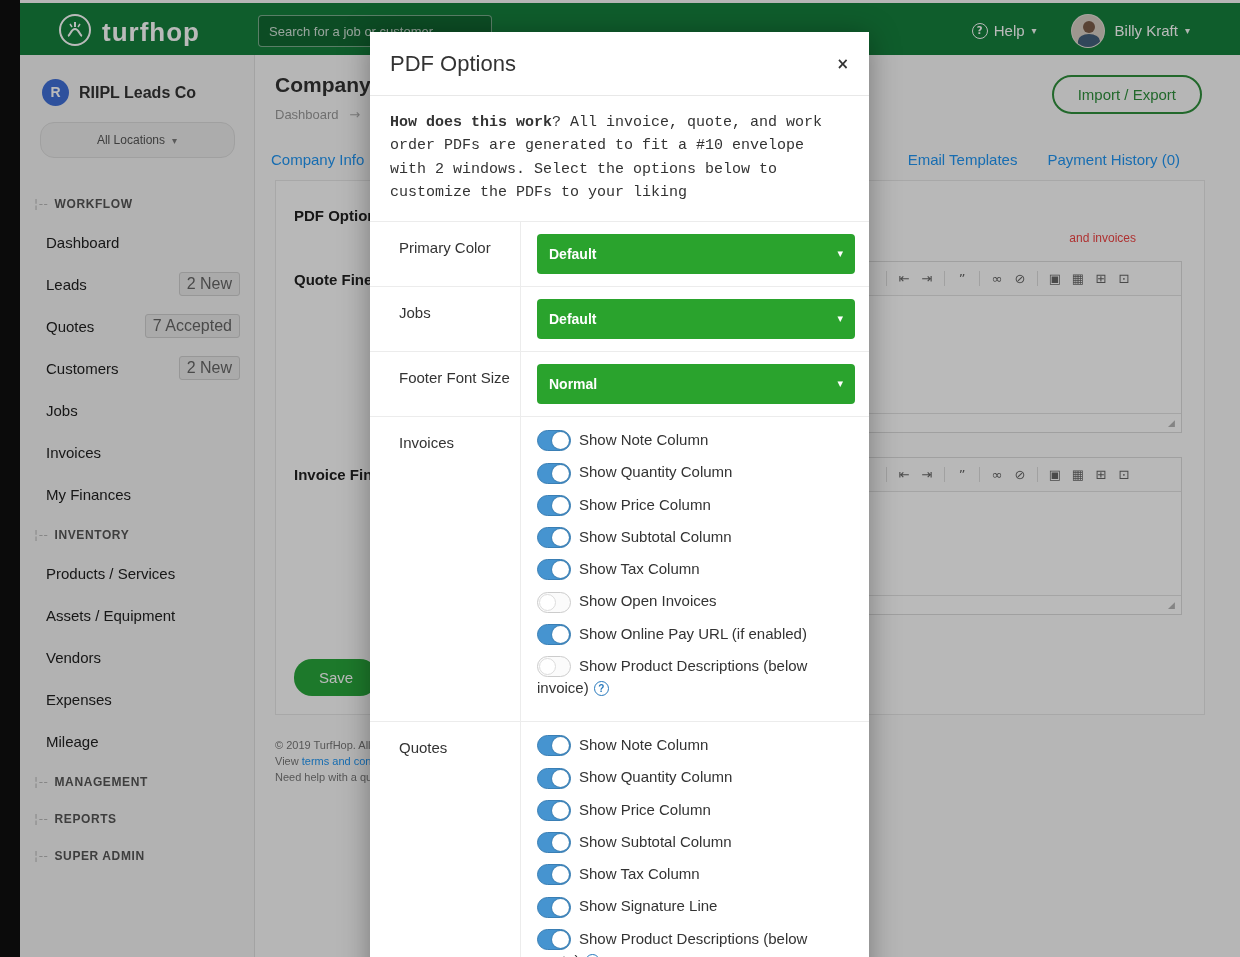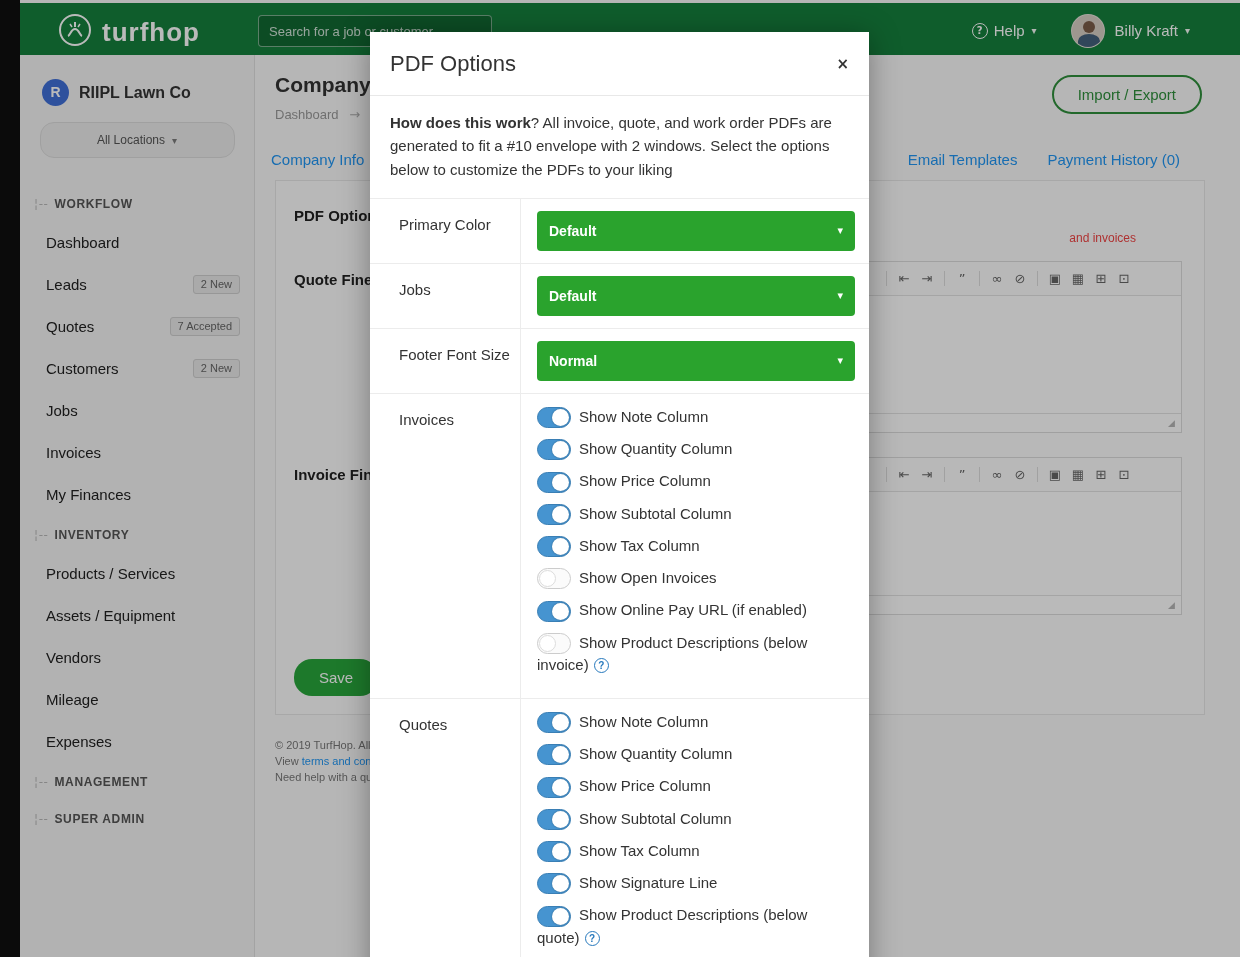--- a/index.html
+++ b/index.html
@@ -33,21 +33,21 @@
     text-align:center; line-height:27px; flex-shrink:0; }
   .company-name { font-size:16px; font-weight:600; color:#333; }
   .locations-pill { margin:16px auto 0; width:195px; height:36px; border-radius:14px; background:#ececec; border:1px solid #dcdcdc;
     color:#555; font-size:12px; display:flex; align-items:center; justify-content:center; gap:7px; }
   .locations-pill .tb-chev { color:#777; margin-left:0; }
   .sidebar-nav { margin-top:26px; }
   .nav-section { padding:13px 0 10px 14px; font-size:12px; font-weight:700; color:#555; letter-spacing:.6px; }
   .nav-section::before { content:"¦--"; color:#b8b8b8; margin-right:6px; font-weight:400; font-family:"DejaVu Sans",sans-serif; }
   .nav-item { height:42px; padding:0 14px 0 26px; font-size:15px; color:#222; display:flex; align-items:center; cursor:pointer; }
   .nav-item-label { flex:1; }
-  .nav-badge { font-size:11px; color:#666; background:#e9e9e9; border:1px solid #cfcfcf; border-radius:3px; padding:3px 7px; line-height:1; }
+  .nav-badge { font-size:16px; color:#666; background:#e9e9e9; border:1px solid #cfcfcf; border-radius:3px; padding:3px 7px; line-height:1; }
 
   
   .content { position:absolute; left:235px; top:55px; right:0; bottom:0; background:#fafafa; overflow:hidden; }
   .page-title { position:absolute; left:20px; top:18px; font-size:21px; font-weight:700; color:#333; }
   .breadcrumb { position:absolute; left:20px; top:52px; font-size:13px; color:#999; }
   .breadcrumb .arrow { margin:0 7px; color:#aaa; }
   .import-btn { position:absolute; right:38px; top:20px; height:39px; padding:0 24px; border:2px solid #2f8f3c; color:#2f8f3c;
     background:transparent; border-radius:20px; font-size:15px; font-family:"Liberation Sans",sans-serif; cursor:pointer; }
   .tabs { position:absolute; left:16px; right:60px; top:96px; display:flex; align-items:center; gap:30px; font-size:15px; }
   .tab { color:#2196f3; cursor:pointer; text-decoration:none; white-space:nowrap; }
@@ -71,21 +71,21 @@
   .content-footer a { color:#2196f3; text-decoration:none; }
 
   
   .overlay { position:absolute; left:0; top:0; right:0; bottom:0; background:rgba(0,0,0,0.27); z-index:40; }
   .modal { position:absolute; left:370px; top:32px; width:499px; height:950px; background:#fff; z-index:50;
     box-shadow:0 4px 28px rgba(0,0,0,0.35); }
   .modal-header { height:64px; padding:0 20px; display:flex; justify-content:space-between; align-items:center;
     border-bottom:1px solid #e8e8e8; }
   .modal-title { font-size:22px; color:#333; }
   .modal-close { font-size:15px; font-weight:700; color:#333; cursor:pointer; }
-  .modal-intro { padding:15px 20px 17px; font-size:15px; color:#333; line-height:1.55; border-bottom:1px solid #ececec; }
+  .modal-intro { padding:15px 20px 17px; font-size:15px; color:#333; line-height:1.55; border-bottom:1px solid #ececec;font-family:Liberation Mono, monospace; }
   .m-row { display:flex; border-bottom:1px solid #ececec;padding-left:9px; }
   .m-label { width:142px; padding:17px 10px 17px 20px; border-right:1px solid #ececec; font-size:15px; color:#333; flex-shrink:0; }
   .m-control { flex:1; padding:12px 16px; }
   .green-select { width:318px; height:40px; background:#2aa32d; border-radius:4px; position:relative; color:#fff; cursor:pointer; }
   .gs-value { position:absolute; left:12px; top:0; line-height:40px; font-size:14px; font-weight:600; }
   .gs-caret { position:absolute; right:12px; top:0; line-height:40px; font-size:11px; }
   .toggle-row { display:block; max-width:350px; line-height:22px; margin-bottom:10px; }
   .switch { display:inline-block; vertical-align:middle; width:34px; height:21px; border-radius:11px; position:relative;
     margin-right:8px; cursor:pointer; }
   .switch.on { background:#4694d0; border:1px solid #3a7fb5; }
@@ -121,21 +121,21 @@
       <span class="tb-chev glyph">▾</span>
       <span class="avatar"></span>
       <span>Billy Kraft</span>
       <span class="tb-chev glyph">▾</span>
     </div>
   </div>
 
   <div class="sidebar">
     <div class="company-row">
       <span class="company-logo">R</span>
-      <span class="company-name">RIIPL Lawn Co</span>
+      <span class="company-name">RIIPL Leads Co</span>
     </div>
     <div class="locations-pill">
       <span>All Locations</span>
       <span class="tb-chev glyph">▾</span>
     </div>
     <div class="sidebar-nav">
         <div class="nav-section"><span class="nav-section-label">WORKFLOW</span></div>
         <div class="nav-item">
           <span class="nav-item-label">Dashboard</span>
         </div>
@@ -164,26 +164,27 @@
         <div class="nav-item">
           <span class="nav-item-label">Products / Services</span>
         </div>
         <div class="nav-item">
           <span class="nav-item-label">Assets / Equipment</span>
         </div>
         <div class="nav-item">
           <span class="nav-item-label">Vendors</span>
         </div>
         <div class="nav-item">
+          <span class="nav-item-label">Expenses</span>
+        </div>
+        <div class="nav-item">
           <span class="nav-item-label">Mileage</span>
         </div>
-        <div class="nav-item">
-          <span class="nav-item-label">Expenses</span>
-        </div>
         <div class="nav-section"><span class="nav-section-label">MANAGEMENT</span></div>
+        <div class="nav-section"><span class="nav-section-label">REPORTS</span></div>
         <div class="nav-section"><span class="nav-section-label">SUPER ADMIN</span></div>
       </div>
   </div>
 
   <div class="content">
     <div class="page-title">Company Settings</div>
     <div class="breadcrumb">
       <span>Dashboard</span>
       <span class="arrow glyph">→</span>
       <span>Company Settings</span>

